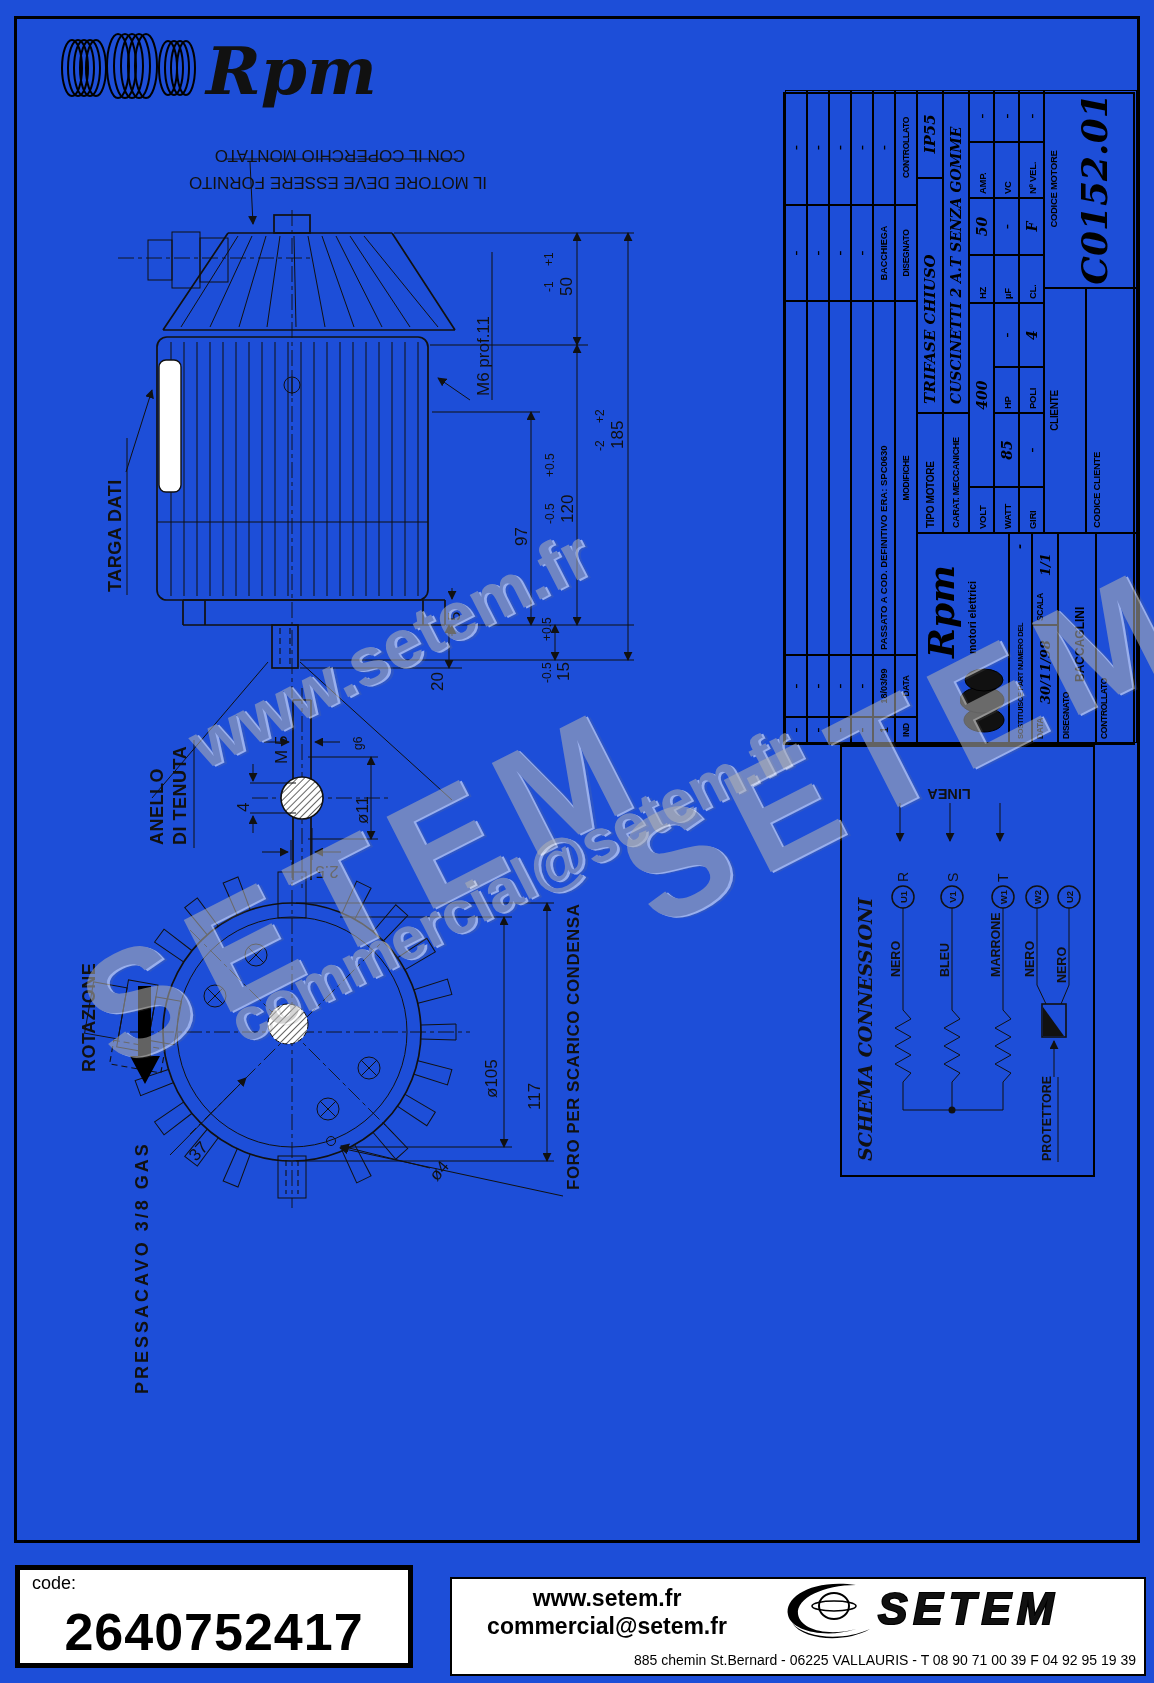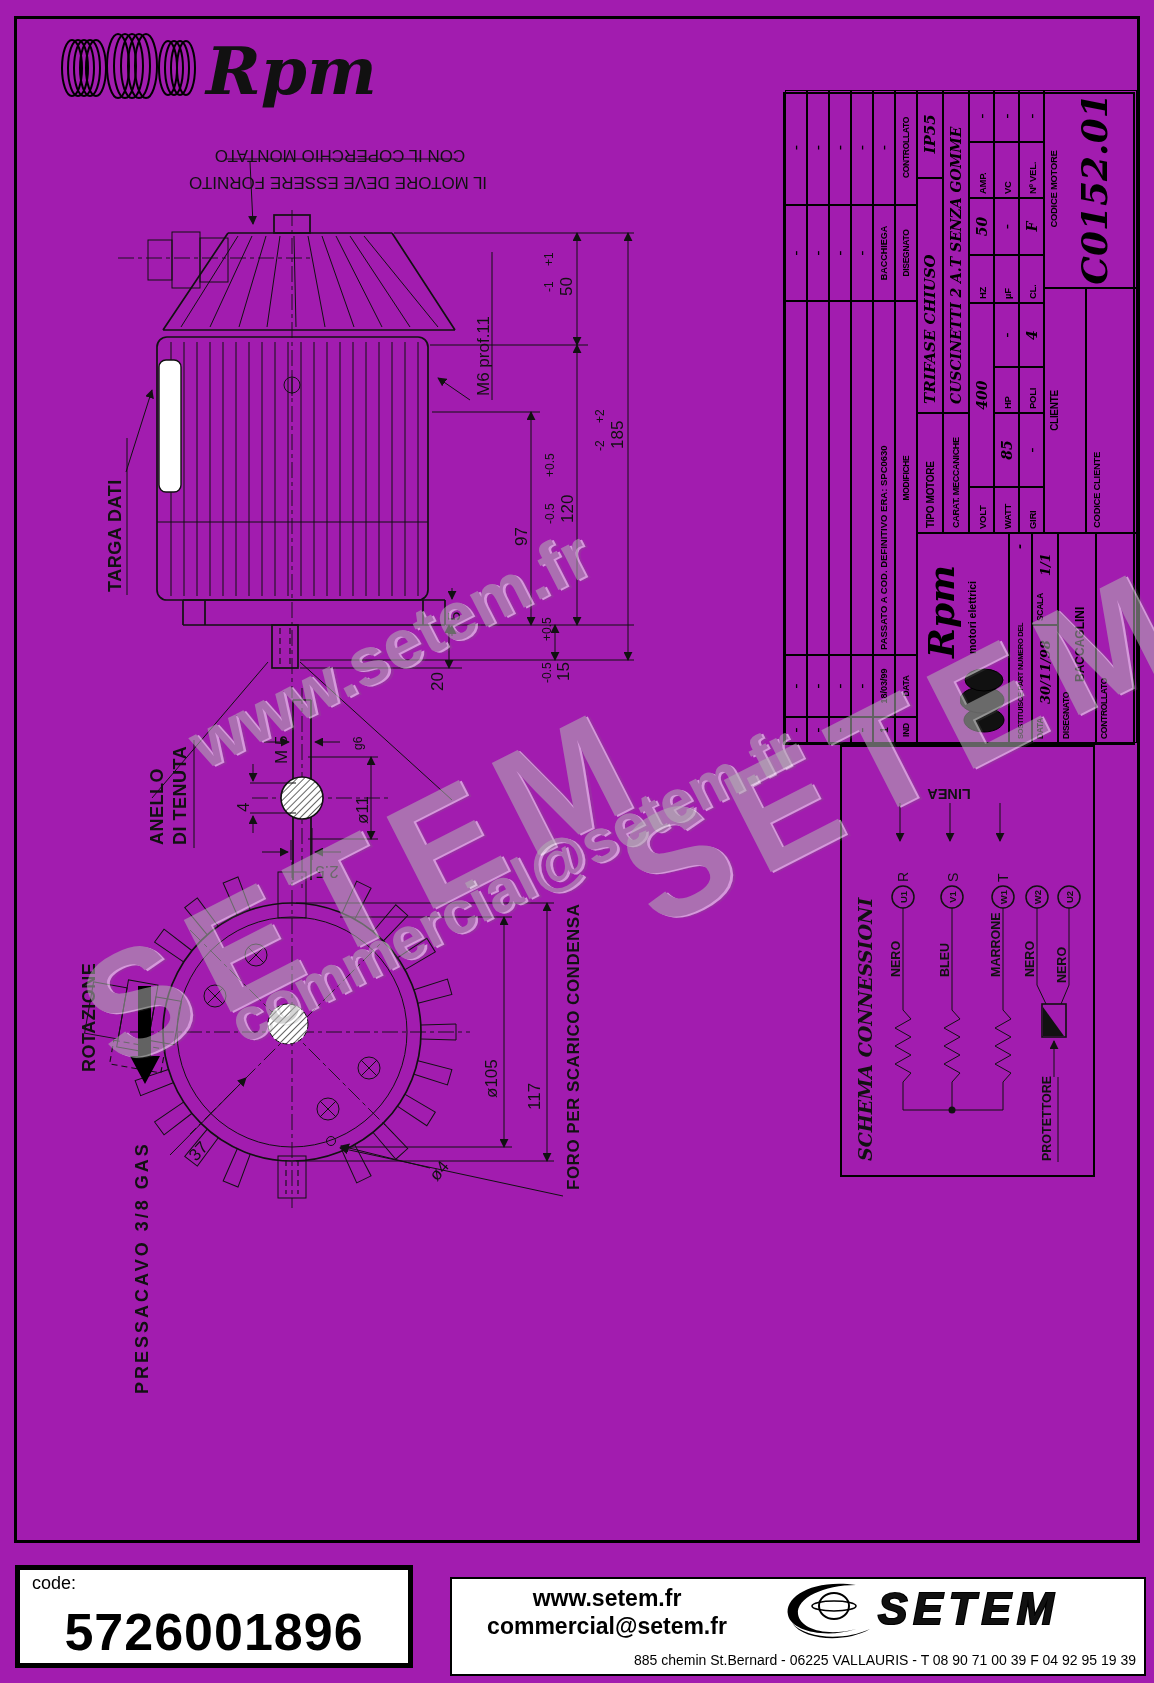--- a/index.html
+++ b/index.html
@@ -1,16 +1,16 @@
 <!DOCTYPE html>
 <html><head>
 <meta charset="utf-8">
 <style>
   html,body{margin:0;padding:0;background:#888;}
-  .page{position:relative;width:1154px;height:1683px;background:#a21caf;font-family:"Liberation Sans",sans-serif;overflow:hidden;margin:0 auto;}
+  .page{position:relative;width:1154px;height:1683px;background:#1d4ed8;font-family:"Liberation Sans",sans-serif;overflow:hidden;margin:0 auto;}
   .frame{position:absolute;left:14px;top:16px;width:1126px;height:1527px;border:3px solid #000;box-sizing:border-box;z-index:0;}
   svg text{fill:#111;}
   .ln{stroke:#111;stroke-width:1.7;fill:none}
   .tn{stroke:#111;stroke-width:1;fill:none}
   .cl{stroke:#111;stroke-width:.9;fill:none;stroke-dasharray:16 4 4 4}
   .dsh{stroke:#111;stroke-width:1.1;fill:none;stroke-dasharray:6 4}
   .dim{stroke:#111;stroke-width:1;fill:none}
   .dt{font:17px "Liberation Sans",sans-serif;}
   .dts{font:12px "Liberation Sans",sans-serif;}
   .dlb{font:bold 18px "Liberation Sans",sans-serif;letter-spacing:.5px;}
@@ -513,21 +513,21 @@
       <rect x="202" y="259" width="24" height="33" fill="none" stroke="#111" stroke-width="1.6"></rect>
       <polygon points="203,291 203,262 224,291" fill="#111"></polygon>
       <line class="tn" x1="214" y1="332" x2="214" y2="296" marker-end="url(#ar)"></line>
       <line class="tn" x1="218" y1="332" x2="218" y2="417"></line>
     </g>
     <text transform="translate(211 416) rotate(-90)" font-size="12.5" font-weight="bold">PROTETTORE</text>
   </svg>
 
   <div class="codebox">
     <div style="position:absolute;left:12px;top:3px;font-size:18px;font-weight:normal">code:</div>
-    <div style="position:absolute;left:0;right:0;top:32px;text-align:center;font-size:52px;font-weight:bold;letter-spacing:1px">5726001896</div>
+    <div style="position:absolute;left:0;right:0;top:32px;text-align:center;font-size:52px;font-weight:bold;letter-spacing:1px">2640752417</div>
   </div>
   <div class="fbox">
     <div style="position:absolute;left:10px;top:6px;width:290px;text-align:center;font-size:23px;font-weight:bold">www.setem.fr</div>
     <div style="position:absolute;left:10px;top:34px;width:290px;text-align:center;font-size:23px;font-weight:bold">commercial@setem.fr</div>
     <div style="position:absolute;left:16px;right:8px;bottom:6px;text-align:right;font-size:14px;white-space:nowrap">885 chemin St.Bernard - 06225 VALLAURIS - T 08 90 71 00 39  F 04 92 95 19 39</div>
     <svg width="356" height="64" viewBox="0 0 356 64" style="position:absolute;left:330px;top:0">
       <g>
         <path d="M74,6 C30,0 2,18 6,36 C9,52 44,60 74,50 C44,58 18,50 16,35 C14,19 42,6 74,6 Z" fill="#000"></path>
         <path d="M10,44 C24,60 62,62 88,50 C64,64 22,62 10,44 Z" fill="#000"></path>
         <ellipse cx="52" cy="27" rx="15" ry="13" fill="#fff" stroke="#000" stroke-width="2"></ellipse>

